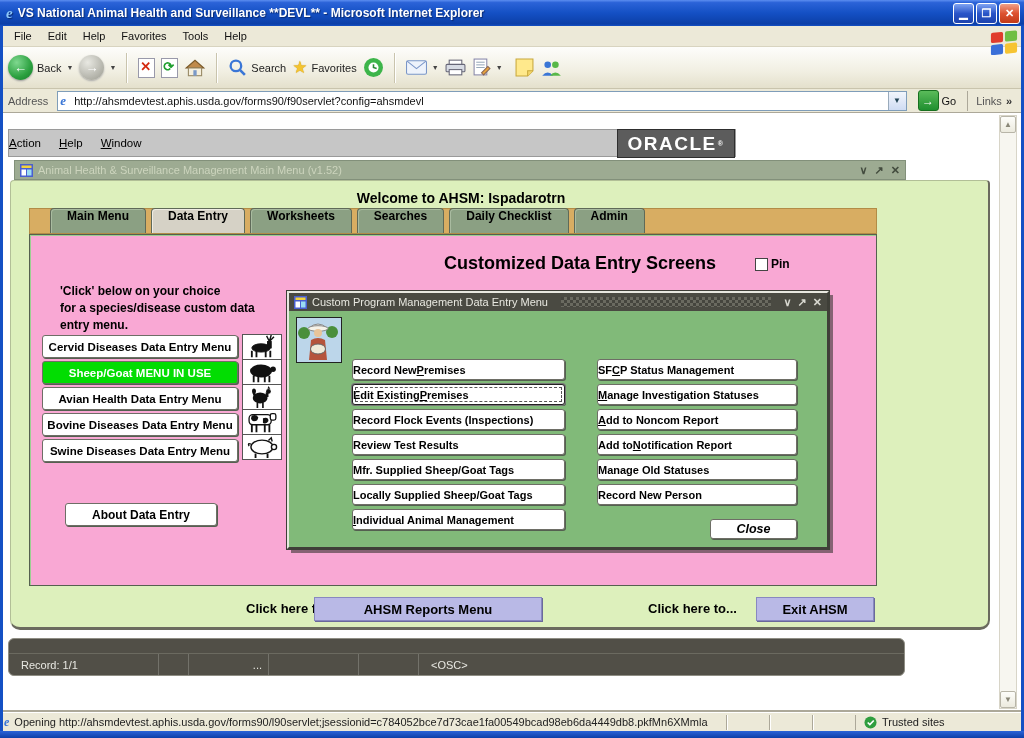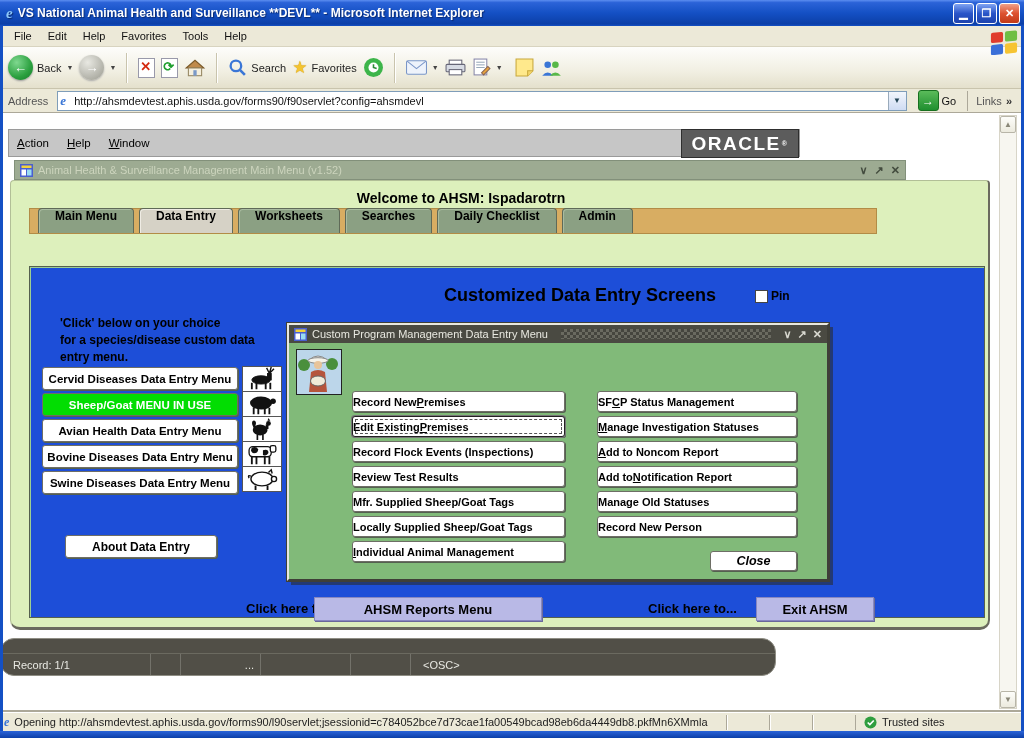--- a/index.html
+++ b/index.html
@@ -61,22 +61,22 @@
   
   .content{position:absolute;left:0;top:113px;width:1024px;height:599px;background:#fff;}
 
   
   .vscroll{position:absolute;left:999px;top:2px;width:18px;height:594px;background:#f7f6f0;border:1px solid #d8d5c8;box-sizing:border-box;}
   .sbtn{position:absolute;left:0;width:16px;height:17px;background:linear-gradient(180deg,#fdfdfa,#eceade);
     border:1px solid #b8b5a8;border-radius:2px;box-sizing:border-box;color:#8a8778;font-size:8px;
     display:flex;align-items:center;justify-content:center;}
 
   
-  .o-menubar{position:absolute;left:8px;top:16px;width:792px;height:28px;background:#c6c6c6;
-    border:1px solid #9a9a9a;box-sizing:border-box;display:flex;align-items:center;padding-left:8px;gap:18px;}
+  .o-menubar{position:absolute;left:8px;top:16px;width:728px;height:28px;background:#c6c6c6;
+    border:1px solid #9a9a9a;box-sizing:border-box;display:flex;align-items:center;padding-left:0;gap:18px;}
   .o-mi{font-size:11.5px;color:#000;}
   .oracle-logo{position:absolute;right:0;top:-1px;width:118px;height:29px;background:#5c5c5c;border:1px solid #2e2e2e;
     box-sizing:border-box;color:#fff;display:flex;align-items:center;justify-content:center;
     font:bold 19px "Liberation Sans",sans-serif;letter-spacing:1.5px;}
   .oracle-logo sup{font-size:7px;margin-left:1px;}
 
   
   .mdi-bar{position:absolute;left:14px;top:47px;width:892px;height:20px;background:#9dab92;
     border:1px solid #82907a;box-sizing:border-box;display:flex;align-items:center;padding:0 5px;gap:5px;}
   .mdi-title{flex:1;font-size:11px;color:#ccd4bd;white-space:nowrap;overflow:hidden;}
@@ -84,29 +84,29 @@
 
   
   .page{position:absolute;left:10px;top:67px;width:980px;height:450px;background:#ddf0bc;
     border:1px solid #b2bf97;border-right:2px solid #6a6a5e;border-bottom:3px solid #6a6a5e;
     border-radius:4px 4px 10px 10px;box-sizing:border-box;}
   .welcome{position:absolute;left:0;top:9px;width:900px;text-align:center;
     font:bold 14px "Liberation Sans",sans-serif;color:#000;}
 
   
   .tabstrip{position:absolute;left:18px;top:27px;width:848px;height:26px;background:#d8ad62;
-    border:1px solid #b28c46;box-sizing:border-box;display:flex;align-items:flex-end;padding-left:8px;}
+    border:1px solid #b28c46;box-sizing:border-box;display:flex;align-items:flex-end;padding-left:20px;}
   .tab{height:24px;line-height:22px;padding:0 16px;margin-right:5px;background:#8ba083;
     border:1px solid #5f6a58;border-bottom:none;border-radius:4px 4px 0 0;
     font:bold 12px "Liberation Sans",sans-serif;color:#000;box-shadow:inset 1px 1px 0 #a9bba0;}
   .tab.selected{background:#d6d2c6;box-shadow:inset 1px 1px 0 #efece4;}
 
   
-  .canvas{position:absolute;left:18px;top:53px;width:956px;height:352px;background:#1d4ed8;
-    border:1px solid #55604f;box-shadow:inset 1px 1px 0 #9ccf92;box-sizing:border-box;margin-top:32px;}
+  .canvas{position:absolute;left:18px;top:53px;width:848px;height:352px;background:#f9a8d4;
+    border:1px solid #55604f;box-shadow:inset 1px 1px 0 #9ccf92;box-sizing:border-box;}
   .canvas-title{position:absolute;left:290px;top:18px;width:520px;text-align:center;
     font:bold 18px "Liberation Sans",sans-serif;color:#000;}
   .pin{position:absolute;left:725px;top:22px;display:flex;align-items:center;gap:3px;}
   .pin-box{width:13px;height:13px;background:#fff;border:1px solid #444;box-sizing:border-box;}
   .pin-lbl{font:bold 12px "Liberation Sans",sans-serif;}
   .instr{position:absolute;left:30px;top:48px;font:bold 12px "Liberation Sans",sans-serif;line-height:17px;color:#000;}
 
   .species{position:absolute;left:12px;top:100px;width:196px;}
   .sp-btn{width:196px;height:23px;margin-bottom:3px;background:#fff;border:1px solid #6e6e66;border-radius:3px;
     box-sizing:border-box;display:flex;align-items:center;justify-content:center;
@@ -146,22 +146,22 @@
     border-radius:3px;box-sizing:border-box;display:flex;align-items:center;justify-content:center;
     font:bold italic 12.5px "Liberation Sans",sans-serif;box-shadow:1px 1px 0 #546050;}
 
   
   .f-prompt{position:absolute;font:bold 13px "Liberation Sans",sans-serif;color:#000;}
   .lav-btn{position:absolute;height:24px;background:#b9b9e6;border:1px solid #8888c0;box-sizing:border-box;
     display:flex;align-items:center;justify-content:center;font:bold 13px "Liberation Sans",sans-serif;color:#000;
     box-shadow:1px 1px 0 #6a6a9a;}
 
   
-  .console{position:absolute;left:0;top:525px;width:776px;height:38px;background:#514f47;
-    border:1px solid #8f8e84;border-radius:14px;box-sizing:border-box;overflow:hidden;}
+  .console{position:absolute;left:8px;top:525px;width:897px;height:38px;background:#514f47;
+    border:1px solid #8f8e84;border-radius:6px;box-sizing:border-box;overflow:hidden;}
   .con-msg{height:14px;border-bottom:1px solid #6b6a60;}
   .con-status{display:flex;height:22px;align-items:center;font-size:11px;color:#e8e8e2;}
   .con-cell{height:100%;display:flex;align-items:center;border-right:1px solid #73726a;box-sizing:border-box;}
   .c1{width:150px;padding-left:12px;}
   .c2{width:30px;}
   .c3{width:80px;justify-content:flex-end;padding-right:6px;}
   .c4{width:90px;}
   .c5{width:60px;}
   .c6{flex:1;padding-left:12px;border-right:none;}
 

